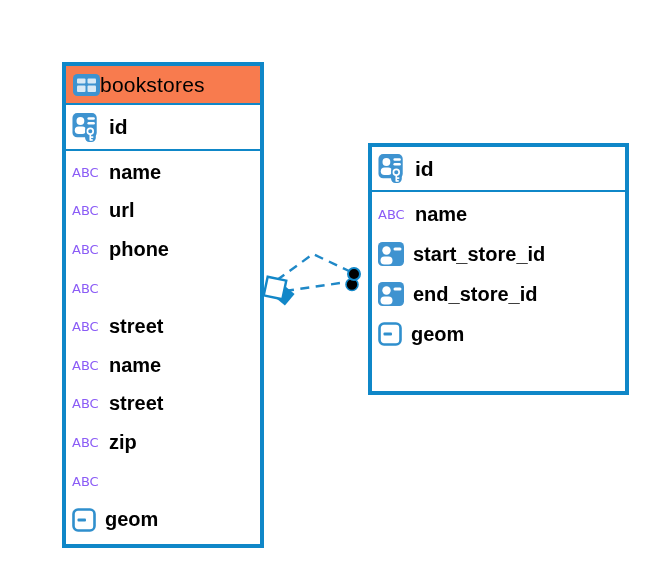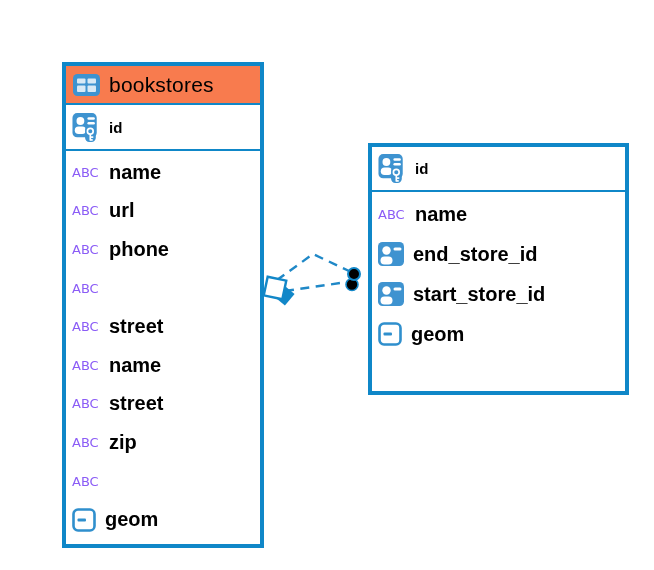--- a/index.html
+++ b/index.html
@@ -8,35 +8,35 @@
     font-family:"Liberation Sans", sans-serif; color:#000; overflow:hidden;
   }
   .entity {
     position:absolute; box-sizing:border-box; background:#fff;
     border:4px solid #0f87c8; display:flex; flex-direction:column;
   }
   .entity-bookstores { left:62px; top:62px; width:202px; height:486px; }
   .entity-routes     { left:368px; top:143px; width:261px; height:252px; }
 
   .t-header {
-    display:flex; align-items:center; gap:9px; padding:0 7px;
+    display:flex; align-items:center; padding:0 7px;
     border-bottom:2px solid #0f87c8; flex:0 0 auto; box-sizing:border-box;
   }
   .entity-bookstores .t-header { height:39px; background:#f87b4e; }
   .entity-routes     .t-header { height:30px; background:#e9e9e9; }
   .t-title { font-size:21px; letter-spacing:0.2px; white-space:nowrap; }
   .entity-routes .t-title { font-size:20px; }
 
   .pk-row {
     display:flex; align-items:center; gap:9px; padding:0 6px;
     border-bottom:2px solid #0f87c8; flex:0 0 auto; box-sizing:border-box;
   }
   .entity-bookstores .pk-row { height:46px; }
   .entity-routes     .pk-row { height:45px; }
-  .pk-name { font-size:15px; font-weight:bold; }
+  .pk-name { font-size:21px; font-weight:bold; }
 
   .t-fields { padding-top:2px; display:flex; flex-direction:column; }
   .t-row { display:flex; align-items:center; gap:9px; padding:0 6px; }
   .entity-bookstores .t-row { height:38.6px; }
   .entity-routes     .t-row { height:40px; }
   .f-name { font-size:20px; white-space:nowrap;font-weight:bold; }
 
   .icon { flex:0 0 auto; display:inline-flex; align-items:center; justify-content:center; }
   .abc-icon {
     width:28px; color:#8b5cf6; font-weight:normal; font-size:13px;
@@ -155,32 +155,32 @@
       </div>
       <div class="t-row">
         <span class="icon">
           <svg width="26" height="24" viewBox="0 0 26 24">
             <rect x="0" y="0" width="26" height="24" rx="4.5" fill="#3e93d0"></rect>
             <circle cx="8.5" cy="8.5" r="4.2" fill="#fff"></circle>
             <rect x="2.5" y="14.5" width="12" height="8" rx="4" fill="#fff"></rect>
             <rect x="15.5" y="5.5" width="8" height="3" rx="1.5" fill="#fff"></rect>
           </svg>
         </span>
-        <span class="f-name">end_store_id</span>
+        <span class="f-name">start_store_id</span>
       </div>
       <div class="t-row">
         <span class="icon">
           <svg width="26" height="24" viewBox="0 0 26 24">
             <rect x="0" y="0" width="26" height="24" rx="4.5" fill="#3e93d0"></rect>
             <circle cx="8.5" cy="8.5" r="4.2" fill="#fff"></circle>
             <rect x="2.5" y="14.5" width="12" height="8" rx="4" fill="#fff"></rect>
             <rect x="15.5" y="5.5" width="8" height="3" rx="1.5" fill="#fff"></rect>
           </svg>
         </span>
-        <span class="f-name">start_store_id</span>
+        <span class="f-name">end_store_id</span>
       </div>
       <div class="t-row">
         <span class="icon">
           <svg width="24" height="24" viewBox="0 0 24 24">
             <rect x="1.5" y="1.5" width="21" height="21" rx="4.5" fill="#fff" stroke="#2f8fcd" stroke-width="2.6"></rect>
             <rect x="5.5" y="10.5" width="8.5" height="3" rx="1" fill="#2f8fcd"></rect>
           </svg>
         </span>
         <span class="f-name">geom</span>
       </div>

